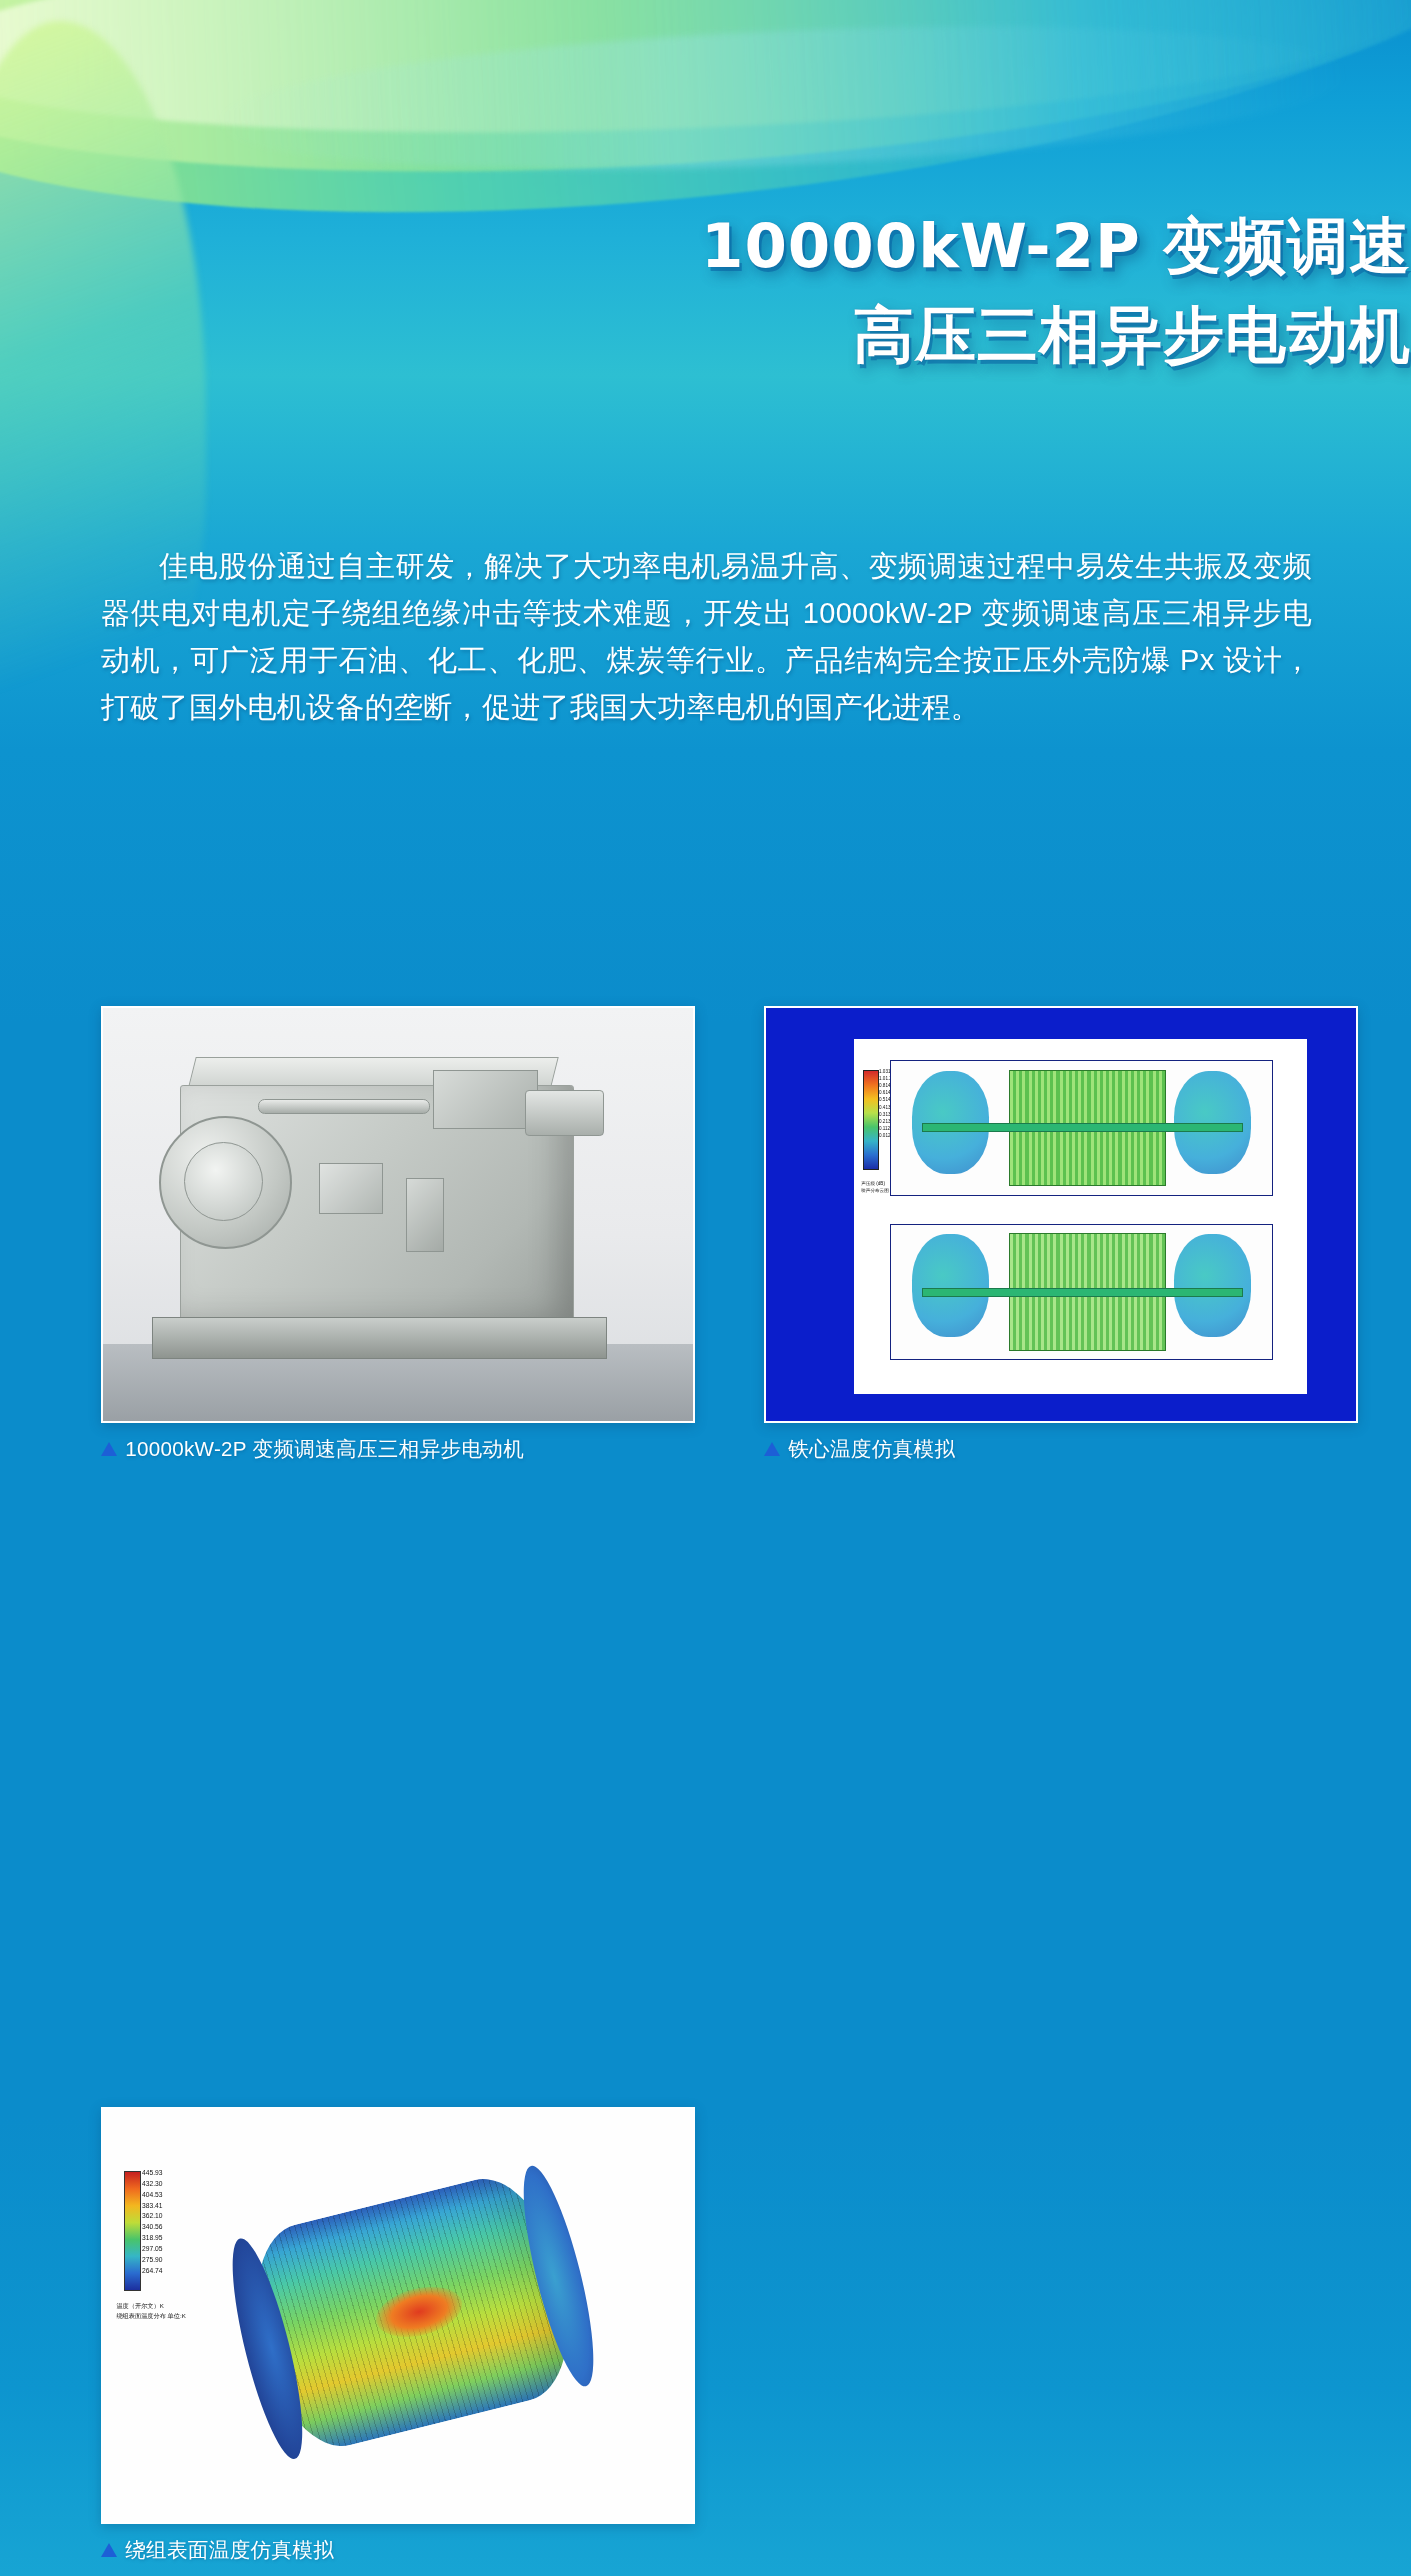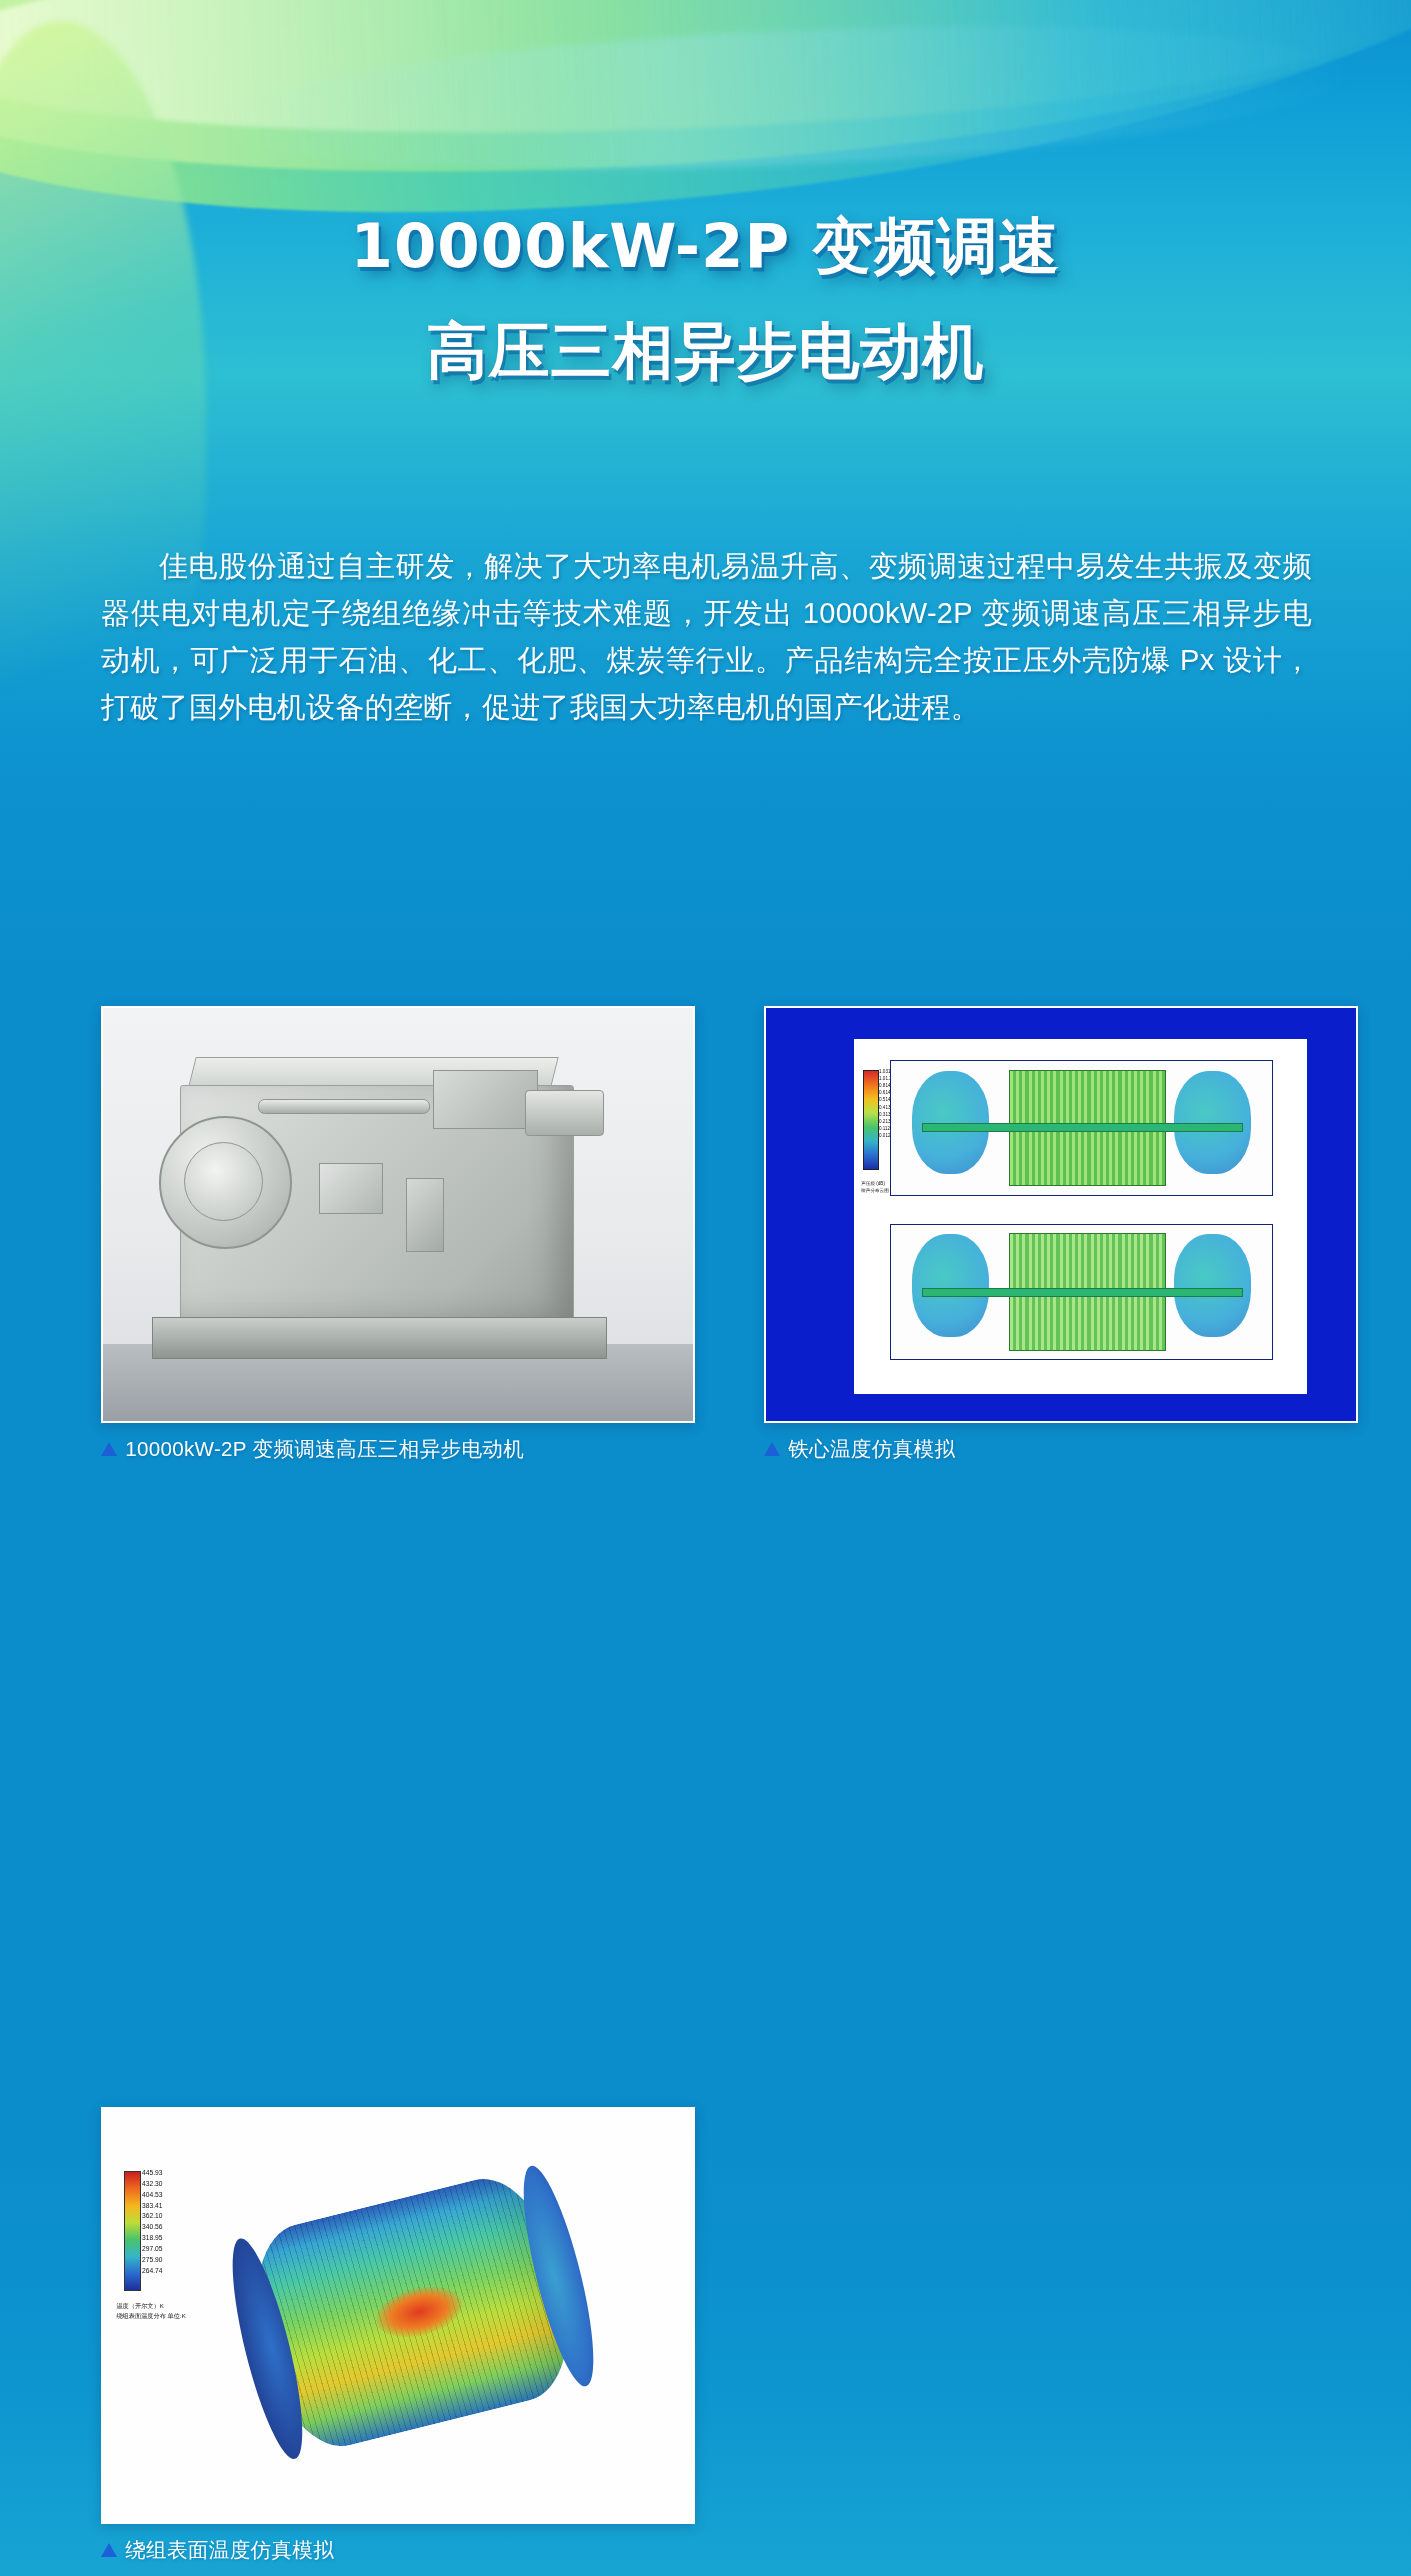--- a/index.html
+++ b/index.html
@@ -80,35 +80,35 @@
     background: linear-gradient(160deg, rgba(215,248,150,.85), rgba(110,220,175,.55) 45%, rgba(40,175,215,0) 85%);
     border-radius: 50% 60% 40% 50%;
     filter: blur(3.1px);
   }
 
   
   .title-block {
     position: absolute;
     left: 0; right: 0;
     top: 206px;
-    text-align: center;
+    text-align: right;
   }
   .title-line {
     font-family: "DejaVu Sans", sans-serif;
     font-weight: bold;
     color: #ffffff;
     letter-spacing: 1px;
     line-height: 1.32;
     text-shadow:
        0 0 1px rgba(0,70,130,.55),
        2.6px 3.6px 0 rgba(8,95,160,.55),
        5.2px 7.2px 13.4px rgba(4,60,110,.45);
   }
   .title-line-1 { font-size: 61px; }
-  .title-line-2 { font-size: 61px; margin-top: 24px; }
+  .title-line-2 { font-size: 61px; margin-top: 8px; }
 
   
   .para {
     position: absolute;
     color: #ffffff;
     font-size: 29px;
     line-height: 1.62;
     text-align: justify;
     text-justify: inter-ideograph;
     letter-spacing: 0.3px;

